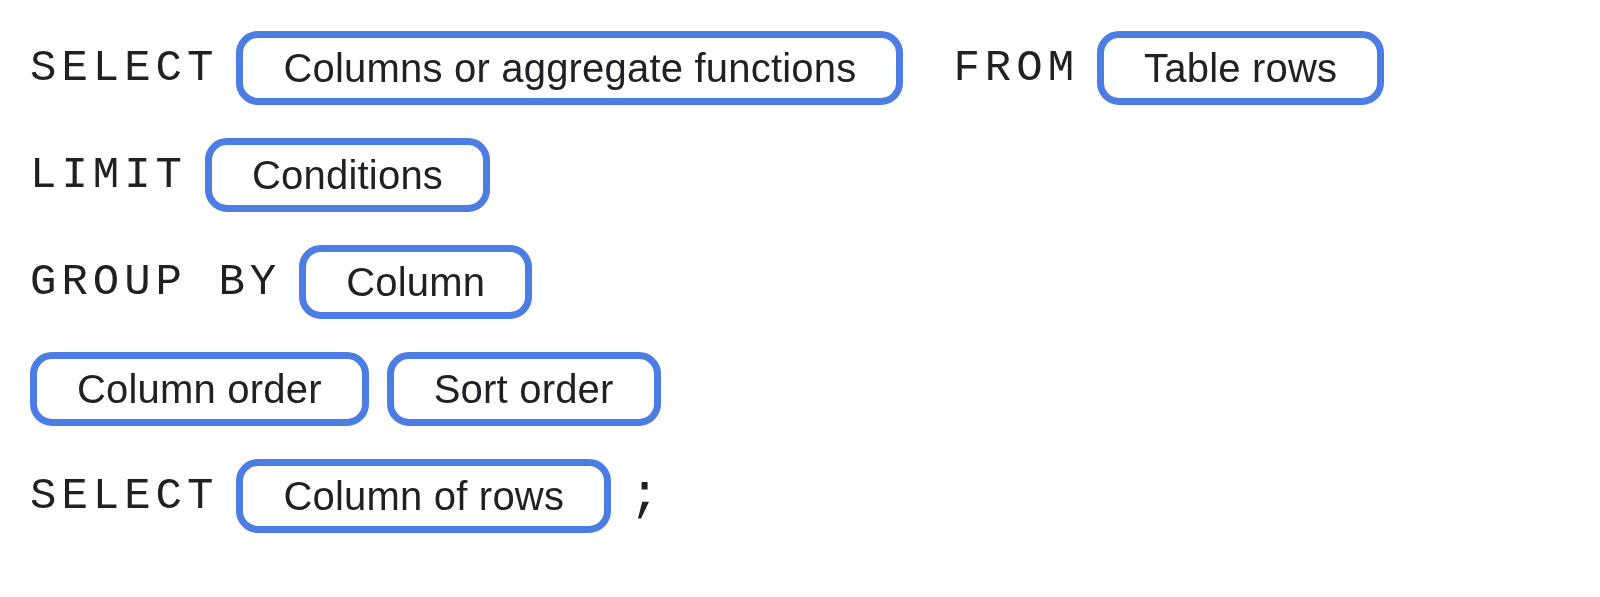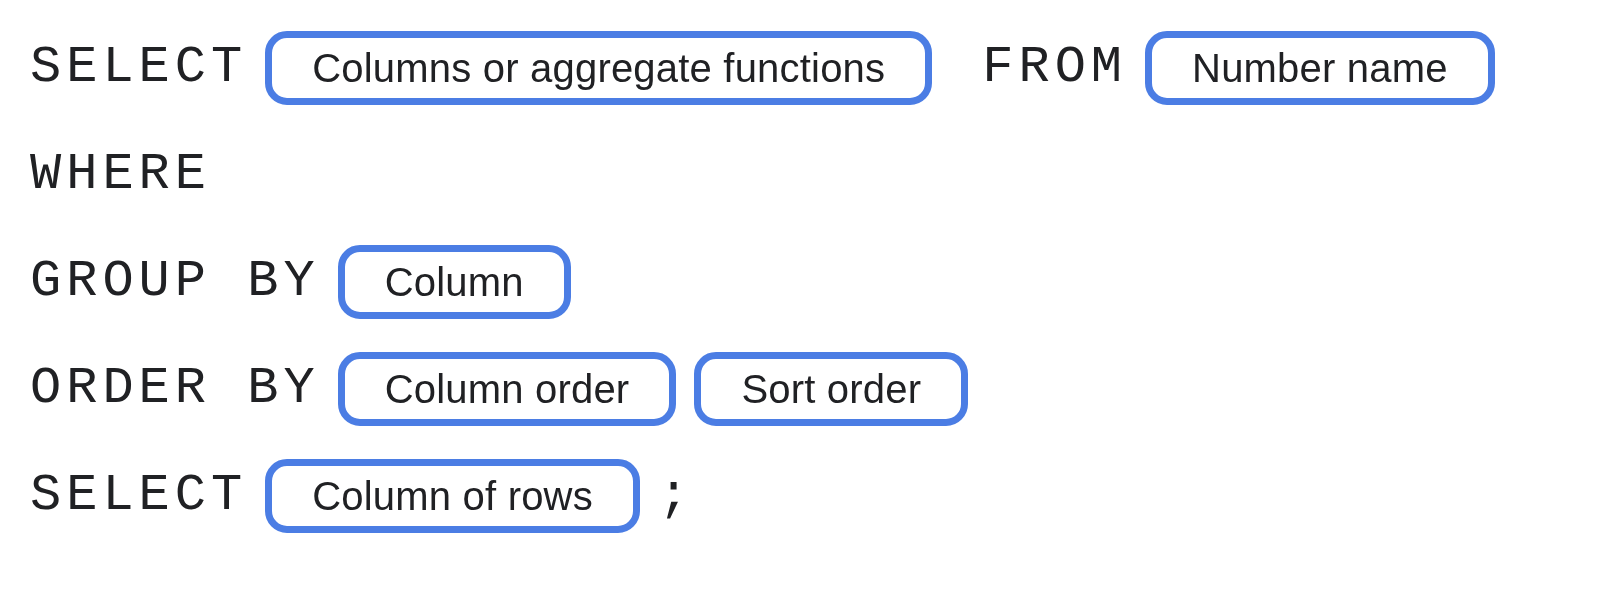--- a/index.html
+++ b/index.html
@@ -20,21 +20,21 @@
   }
   .sql-line {
     display: flex;
     align-items: center;
     height: 91px;
     margin-bottom: 16px;
     white-space: nowrap;
   }
   .keyword {
     font-family: "Liberation Mono", "DejaVu Sans Mono", monospace;
-    font-size: 52px;
+    font-size: 44px;
     letter-spacing: 5px;
     line-height: 1;
     color: var(--text);
     margin-right: 18px;
   }
   .keyword.mid {
     margin-left: 32px;
   }
   .placeholder-box {
     display: inline-flex;
@@ -67,37 +67,39 @@
 
 <div class="diagram">
 
   <div class="sql-line">
     <span class="keyword">SELECT</span>
     <span class="placeholder-box">
       <span class="placeholder-label">Columns or aggregate functions</span>
     </span>
     <span class="keyword mid">FROM</span>
     <span class="placeholder-box">
-      <span class="placeholder-label">Number name</span>
+      <span class="placeholder-label">Table rows</span>
     </span>
   </div>
 
   <div class="sql-line">
-    <span class="keyword">WHERE</span>
+    <span class="keyword">LIMIT</span>
+    <span class="placeholder-box">
+      <span class="placeholder-label">Conditions</span>
+    </span>
   </div>
 
   <div class="sql-line">
     <span class="keyword">GROUP BY</span>
     <span class="placeholder-box">
       <span class="placeholder-label">Column</span>
     </span>
   </div>
 
   <div class="sql-line">
-    <span class="keyword">ORDER BY</span>
     <span class="placeholder-box">
       <span class="placeholder-label">Column order</span>
     </span>
     <span class="placeholder-box">
       <span class="placeholder-label">Sort order</span>
     </span>
   </div>
 
   <div class="sql-line">
     <span class="keyword">SELECT</span>

